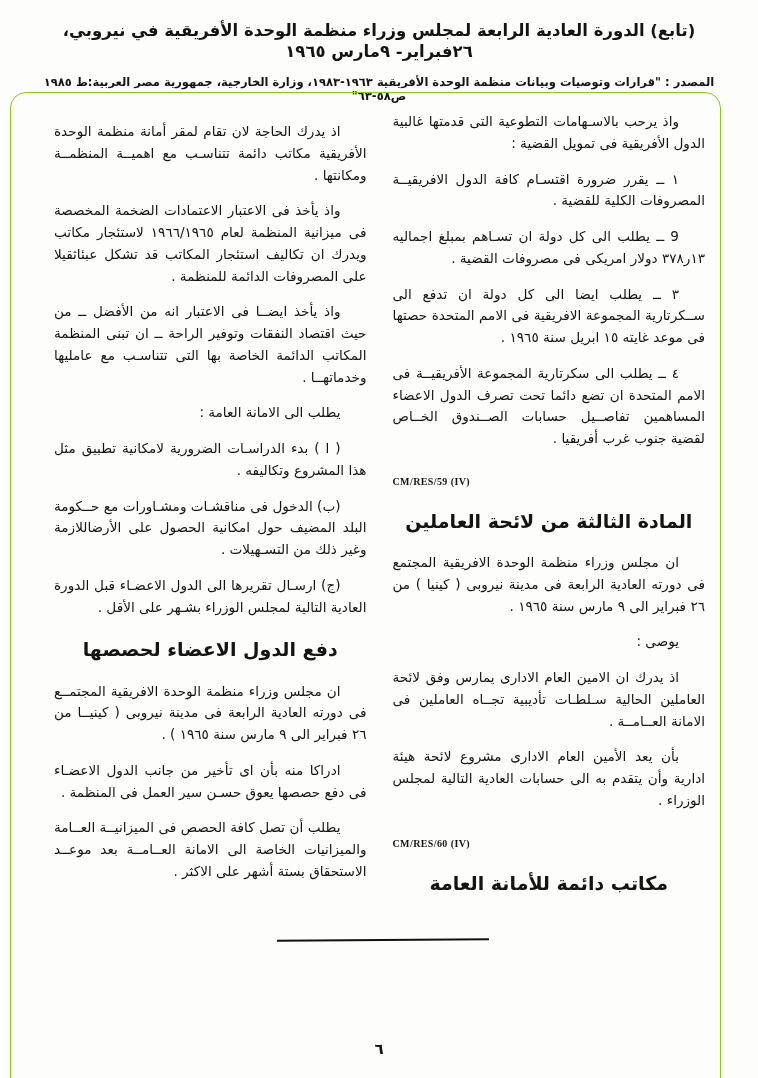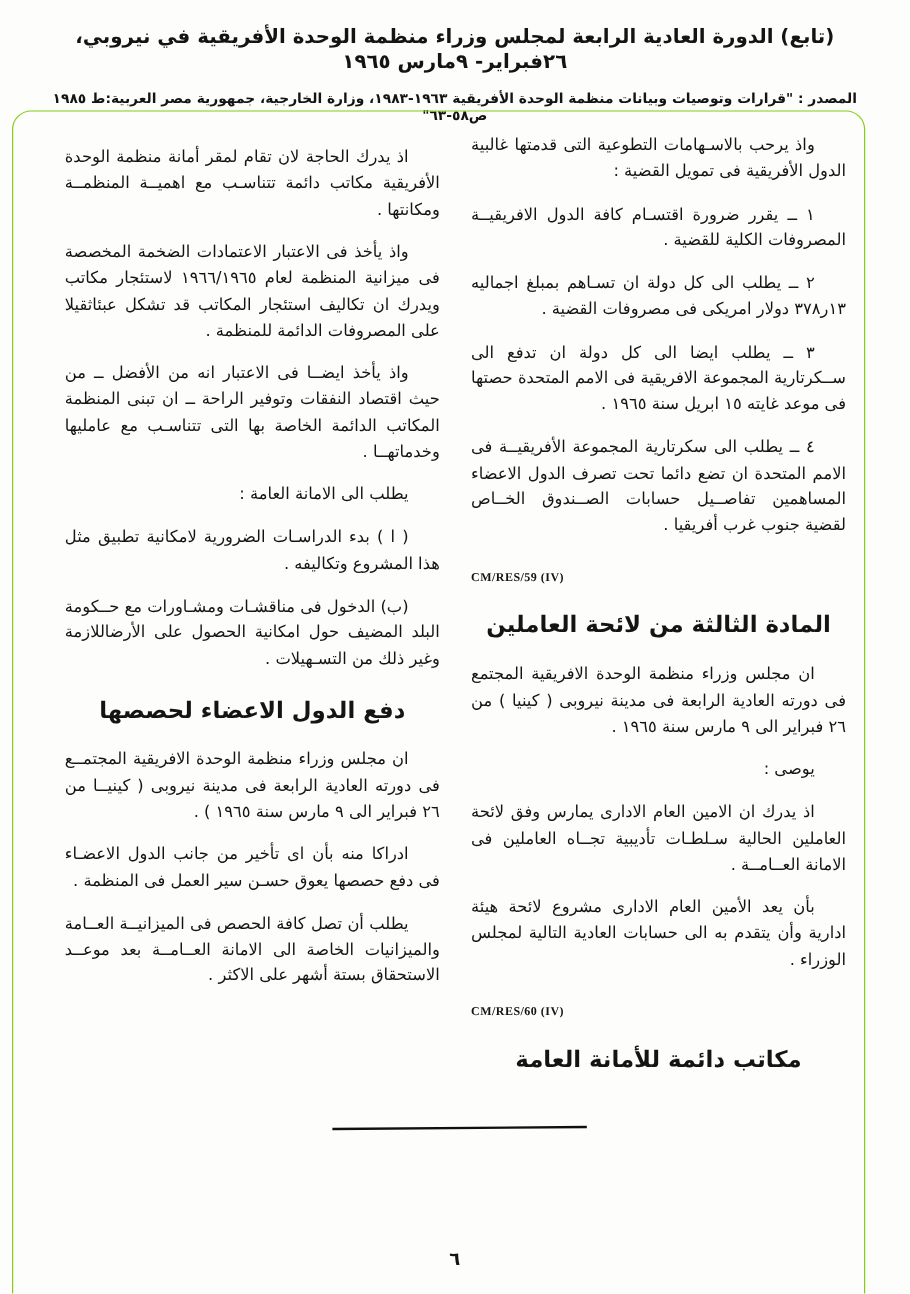--- a/index.html
+++ b/index.html
@@ -65,39 +65,40 @@
   <div class="header">
     <div class="header-line1">(تابع) الدورة العادية الرابعة لمجلس وزراء منظمة الوحدة الأفريقية في نيروبي، ٢٦فبراير- ٩مارس ١٩٦٥</div>
     <div class="header-line2">المصدر : "قرارات وتوصيات وبيانات منظمة الوحدة الأفريقية ١٩٦٣-١٩٨٣، وزارة الخارجية، جمهورية مصر العربية:ط ١٩٨٥ ص٥٨-٦٣"</div>
   </div>
 
   <div class="frame">
     <div class="cols">
       <div class="col col-right">
           <p class="b-para">واذ يرحب بالاسـهامات التطوعية التى قدمتها غالبية الدول الأفريقية فى تمويل القضية :</p>
           <p class="b-para">١ ــ يقرر ضرورة اقتسـام كافة الدول الافريقيــة المصروفات الكلية للقضية .</p>
-          <p class="b-para">٢ ــ يطلب الى كل دولة ان تسـاهم بمبلغ اجماليه ١٣ر٣٧٨ دولار امريكى فى مصروفات القضية .</p>
+          <p class="b-para">9 ــ يطلب الى كل دولة ان تسـاهم بمبلغ اجماليه ١٣ر٣٧٨ دولار امريكى فى مصروفات القضية .</p>
           <p class="b-para">٣ ــ يطلب ايضا الى كل دولة ان تدفع الى ســكرتارية المجموعة الافريقية فى الامم المتحدة حصتها فى موعد غايته ١٥ ابريل سنة ١٩٦٥ .</p>
           <p class="b-para">٤ ــ يطلب الى سكرتارية المجموعة الأفريقيــة فى الامم المتحدة ان تضع دائما تحت تصرف الدول الاعضاء المساهمين تفاصــيل حسابات الصــندوق الخــاص لقضية جنوب غرب أفريقيا .</p>
           <p class="b-ref">CM/RES/59 (IV)</p>
           <p class="b-heading">المادة الثالثة من لائحة العاملين</p>
           <p class="b-para">ان مجلس وزراء منظمة الوحدة الافريقية المجتمع فى دورته العادية الرابعة فى مدينة نيروبى ( كينيا ) من ٢٦ فبراير الى ٩ مارس سنة ١٩٦٥ .</p>
           <p class="b-para">يوصى :</p>
           <p class="b-para">اذ يدرك ان الامين العام الادارى يمارس وفق لائحة العاملين الحالية سـلطـات تأديبية تجــاه العاملين فى الامانة العــامــة .</p>
           <p class="b-para">بأن يعد الأمين العام الادارى مشروع لائحة هيئة ادارية وأن يتقدم به الى حسابات العادية التالية لمجلس الوزراء .</p>
           <p class="b-ref">CM/RES/60 (IV)</p>
           <p class="b-heading">مكاتب دائمة للأمانة العامة</p>
         </div>
       <div class="col col-left">
           <p class="b-para">اذ يدرك الحاجة لان تقام لمقر أمانة منظمة الوحدة الأفريقية مكاتب دائمة تتناسـب مع اهميــة المنظمــة ومكانتها .</p>
           <p class="b-para">واذ يأخذ فى الاعتبار الاعتمادات الضخمة المخصصة فى ميزانية المنظمة لعام ١٩٦٦/١٩٦٥ لاستئجار مكاتب ويدرك ان تكاليف استئجار المكاتب قد تشكل عبئاثقيلا على المصروفات الدائمة للمنظمة .</p>
           <p class="b-para">واذ يأخذ ايضــا فى الاعتبار انه من الأفضل ــ من حيث اقتصاد النفقات وتوفير الراحة ــ ان تبنى المنظمة المكاتب الدائمة الخاصة بها التى تتناسـب مع عامليها وخدماتهــا .</p>
           <p class="b-para">يطلب الى الامانة العامة :</p>
           <p class="b-para">( ا ) بدء الدراسـات الضرورية لامكانية تطبيق مثل هذا المشروع وتكاليفه .</p>
           <p class="b-para">(ب) الدخول فى مناقشـات ومشـاورات مع حــكومة البلد المضيف حول امكانية الحصول على الأرضاللازمة وغير ذلك من التسـهيلات .</p>
+          <p class="b-para">(ج) ارسـال تقريرها الى الدول الاعضـاء قبل الدورة العادية التالية لمجلس الوزراء بشـهر على الأقل .</p>
           <p class="b-heading">دفع الدول الاعضاء لحصصها</p>
           <p class="b-para">ان مجلس وزراء منظمة الوحدة الافريقية المجتمــع فى دورته العادية الرابعة فى مدينة نيروبى ( كينيــا من ٢٦ فبراير الى ٩ مارس سنة ١٩٦٥ ) .</p>
           <p class="b-para">ادراكا منه بأن اى تأخير من جانب الدول الاعضـاء فى دفع حصصها يعوق حسـن سير العمل فى المنظمة .</p>
           <p class="b-para">يطلب أن تصل كافة الحصص فى الميزانيــة العــامة والميزانيات الخاصة الى الامانة العــامــة بعد موعــد الاستحقاق بستة أشهر على الاكثر .</p>
         </div>
     </div>
   </div>
 
   <div class="divider"></div>
 

